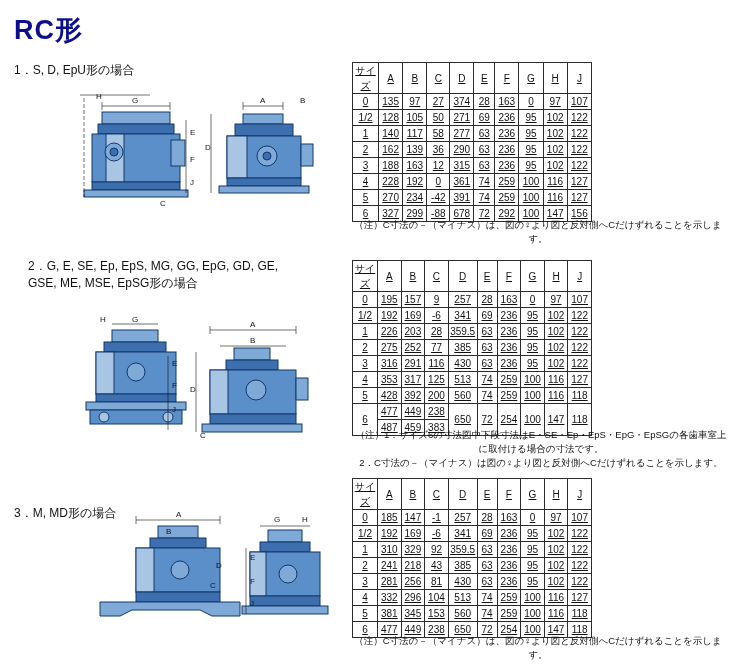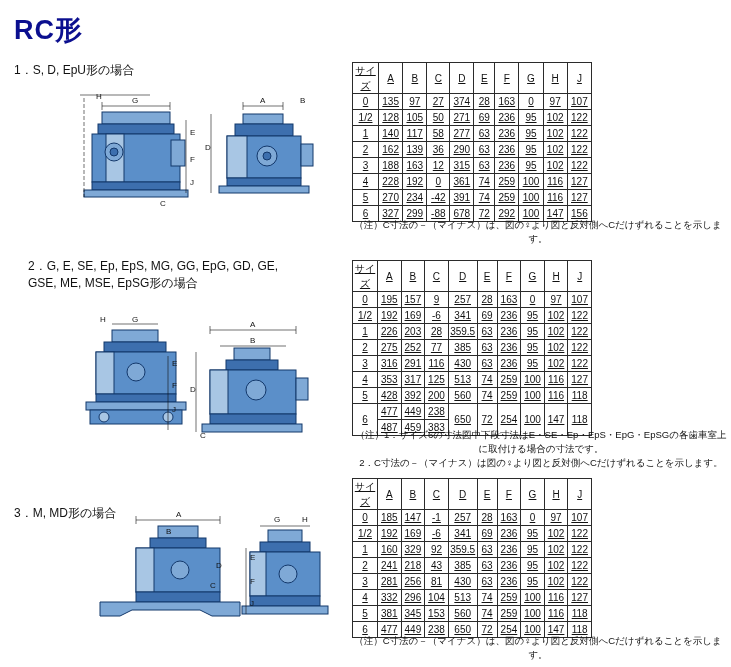--- a/index.html
+++ b/index.html
@@ -503,21 +503,21 @@
             <td class="c">-6</td>
             <td class="c">341</td>
             <td class="c">69</td>
             <td class="c">236</td>
             <td class="c">95</td>
             <td class="c">102</td>
             <td class="c">122</td>
           </tr>
           <tr>
             <td class="sz">1</td>
-            <td class="c">160</td>
+            <td class="c">310</td>
             <td class="c">329</td>
             <td class="c">92</td>
             <td class="c">359.5</td>
             <td class="c">63</td>
             <td class="c">236</td>
             <td class="c">95</td>
             <td class="c">102</td>
             <td class="c">122</td>
           </tr>
           <tr>

